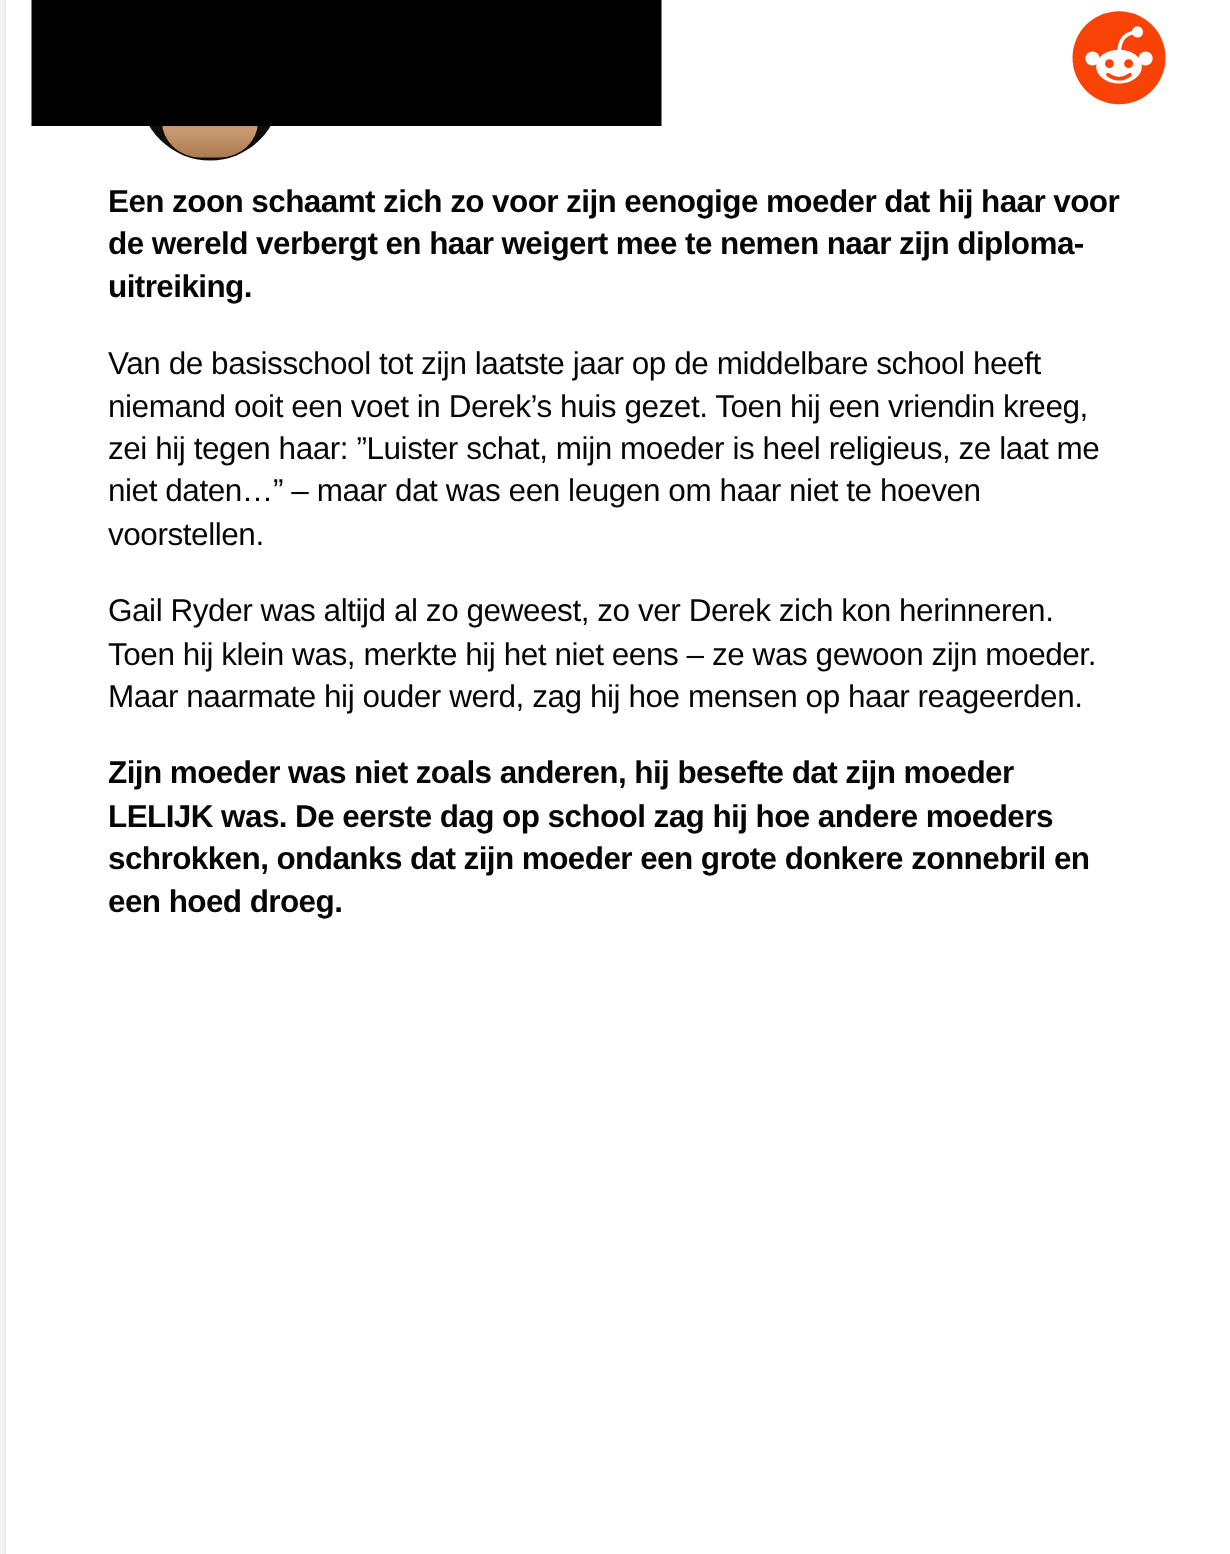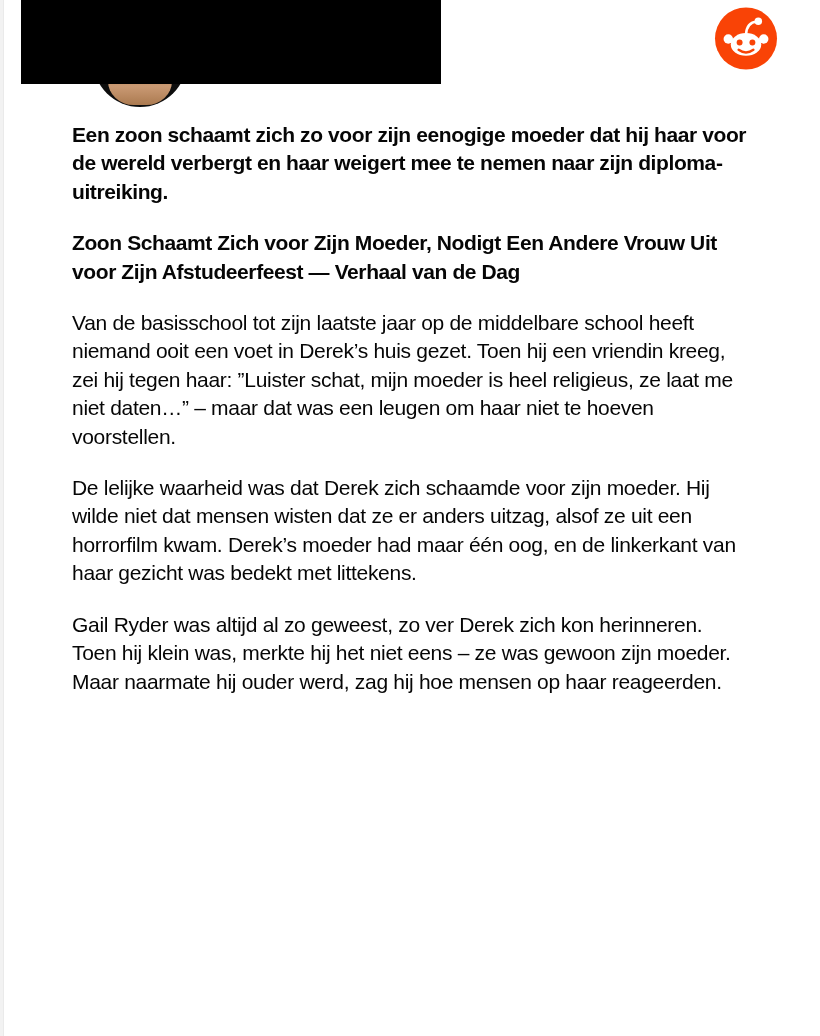--- a/index.html
+++ b/index.html
@@ -71,19 +71,18 @@
       </g>
       <path d="M32 28 C32.5 19.5 36 15.5 43 14.8" fill="none" stroke="#ffffff" stroke-width="2.6"></path>
       <circle cx="25.5" cy="36" r="3" fill="#F94306"></circle>
       <circle cx="38.5" cy="36" r="3" fill="#F94306"></circle>
       <path d="M24.5 43.5 Q32 49 39.5 43.5" fill="none" stroke-width="2.4" stroke-linecap="round" stroke="#F94306"></path>
     </svg>
   </div>
 
   <div class="article">
     <p class="para bold">Een zoon schaamt zich zo voor zijn eenogige moeder dat hij haar voor de wereld verbergt en haar weigert mee te nemen naar zijn diploma-uitreiking.</p>
-    <p class="para bold">Zoon Schaamt Zich voor Zijn Moeder, Nodigt Een Andere Vrouw Uit voor Zijn Afstudeerfeest — Verhaal van de Dag</p>
     <p class="para">Van de basisschool tot zijn laatste jaar op de middelbare school heeft niemand ooit een voet in Derek’s huis gezet. Toen hij een vriendin kreeg, zei hij tegen haar: ”Luister schat, mijn moeder is heel religieus, ze laat me niet daten…” – maar dat was een leugen om haar niet te hoeven voorstellen.</p>
-    <p class="para">De lelijke waarheid was dat Derek zich schaamde voor zijn moeder. Hij wilde niet dat mensen wisten dat ze er anders uitzag, alsof ze uit een horrorfilm kwam. Derek’s moeder had maar één oog, en de linkerkant van haar gezicht was bedekt met littekens.</p>
     <p class="para">Gail Ryder was altijd al zo geweest, zo ver Derek zich kon herinneren. Toen hij klein was, merkte hij het niet eens – ze was gewoon zijn moeder. Maar naarmate hij ouder werd, zag hij hoe mensen op haar reageerden.</p>
+    <p class="para bold">Zijn moeder was niet zoals anderen, hij besefte dat zijn moeder LELIJK was. De eerste dag op school zag hij hoe andere moeders schrokken, ondanks dat zijn moeder een grote donkere zonnebril en een hoed droeg.</p>
   </div>
 
 </div>
 
 </body></html>

